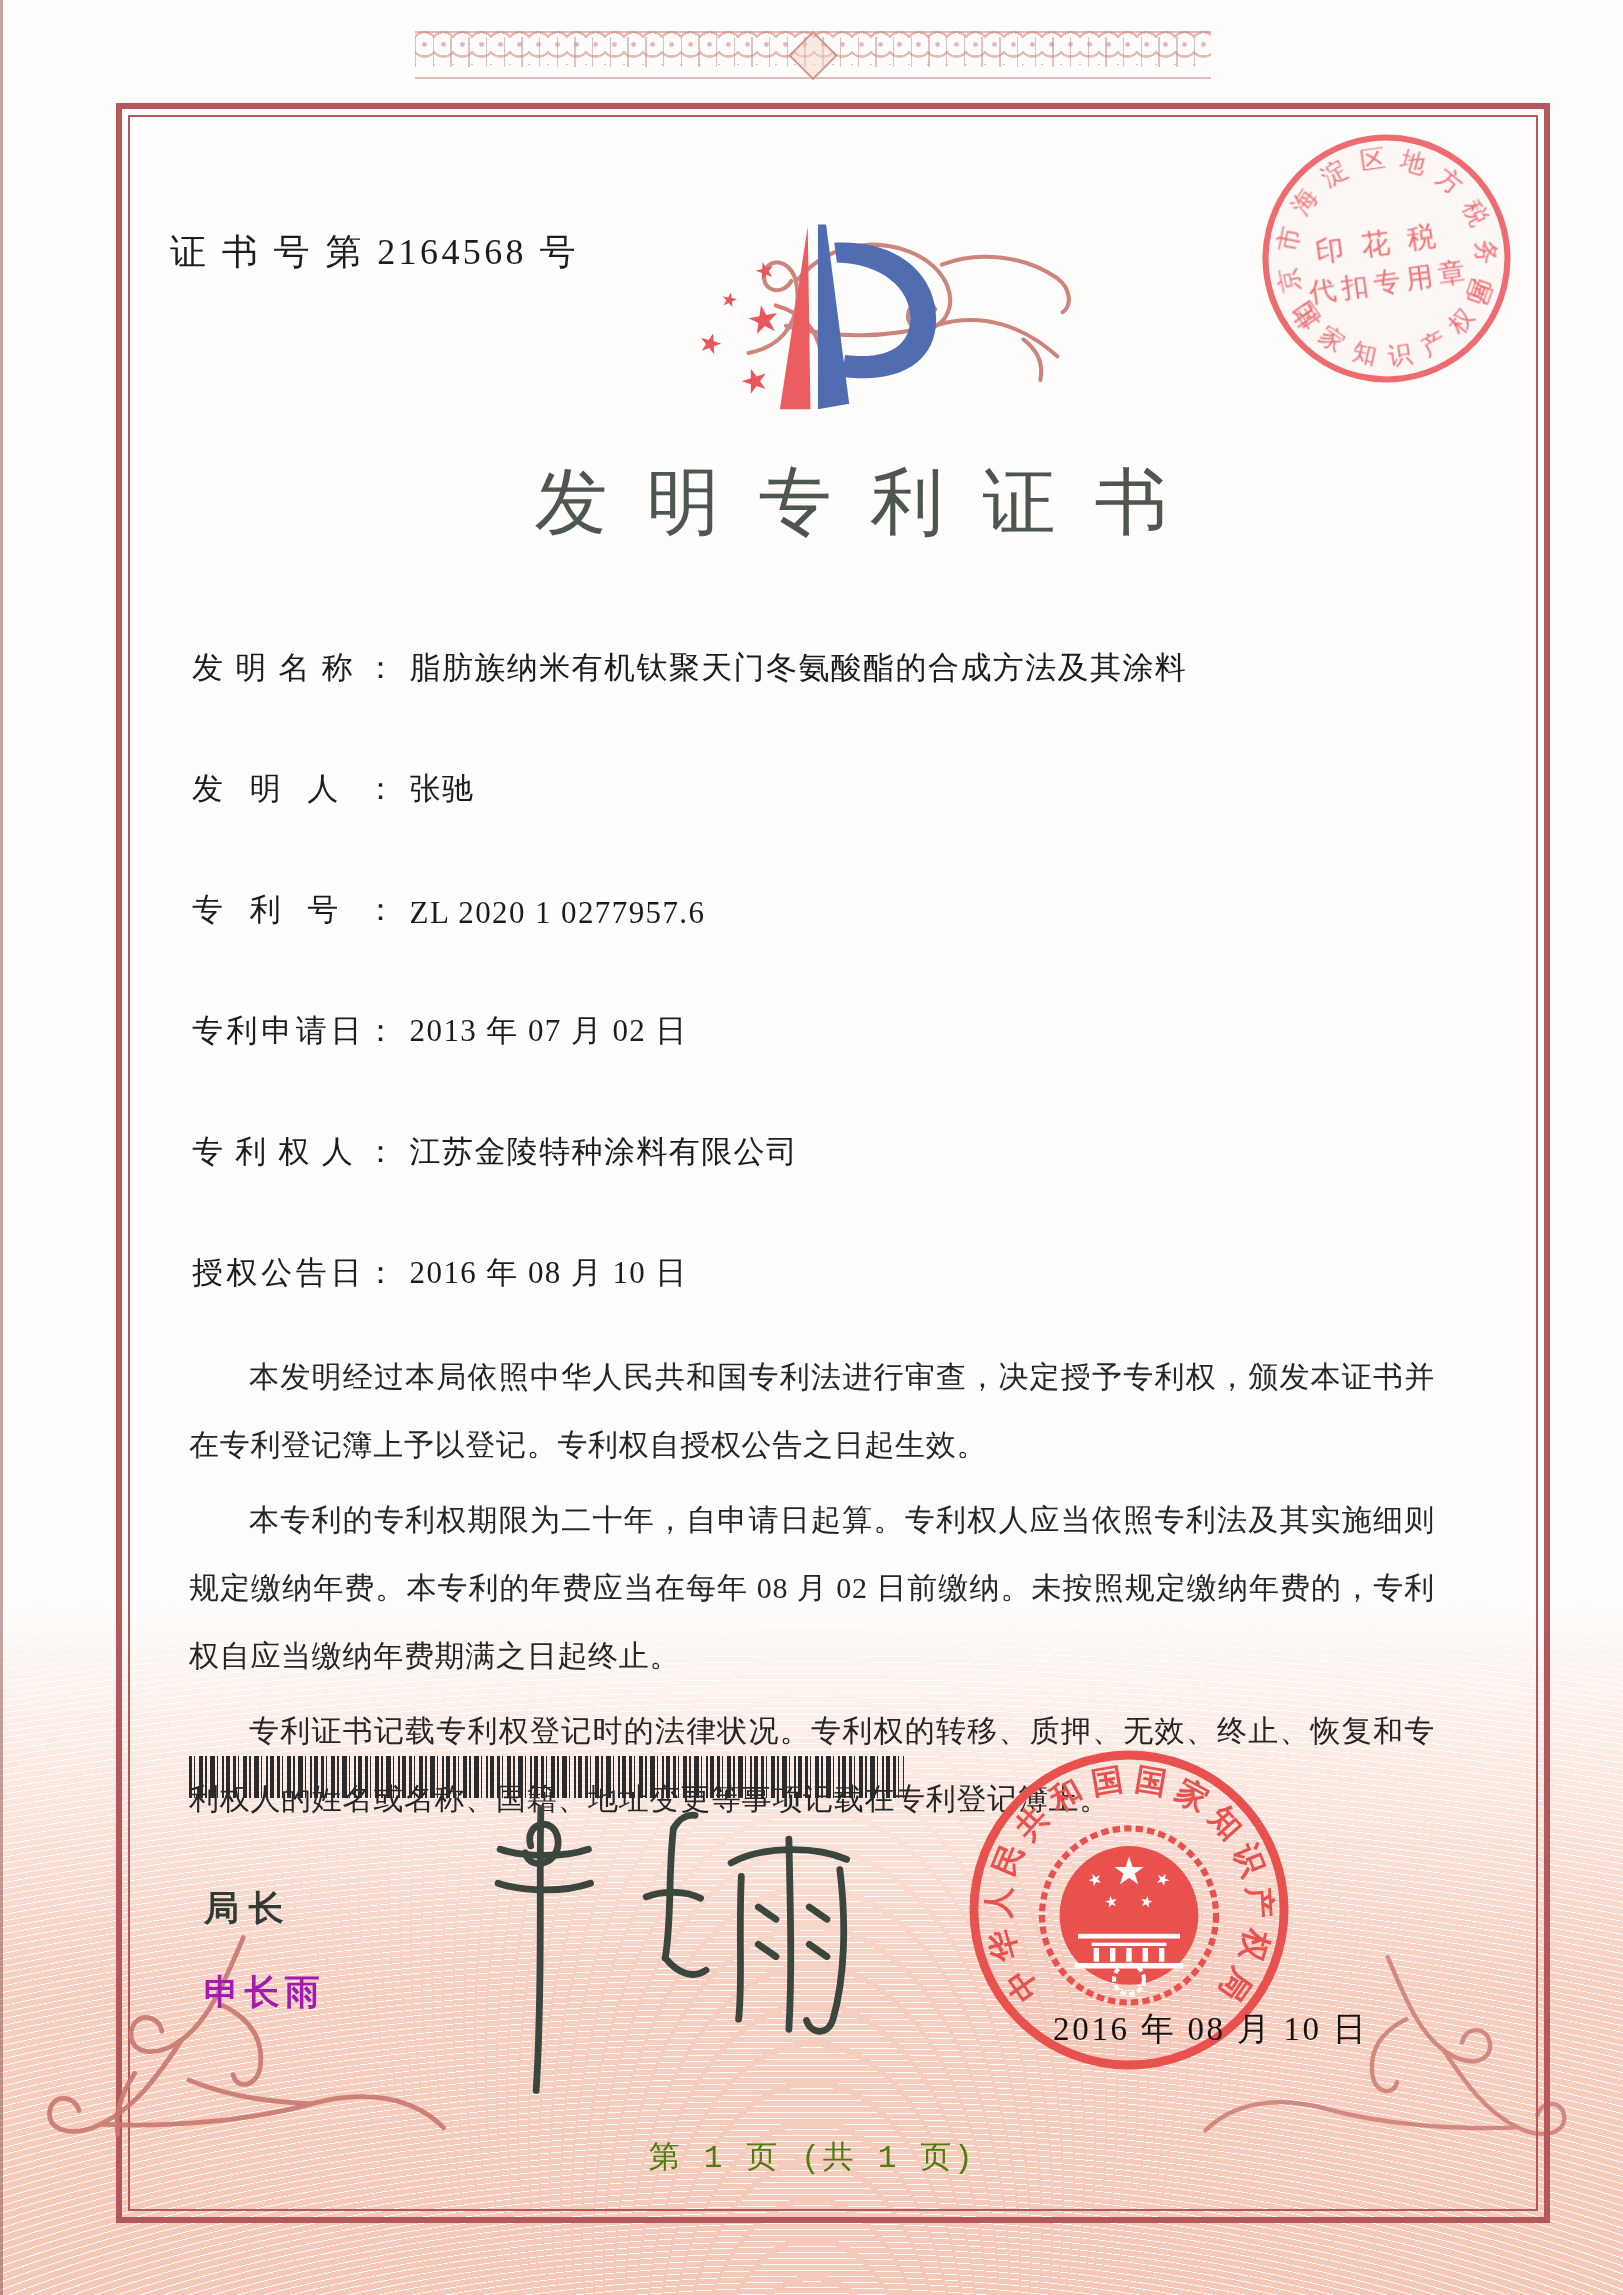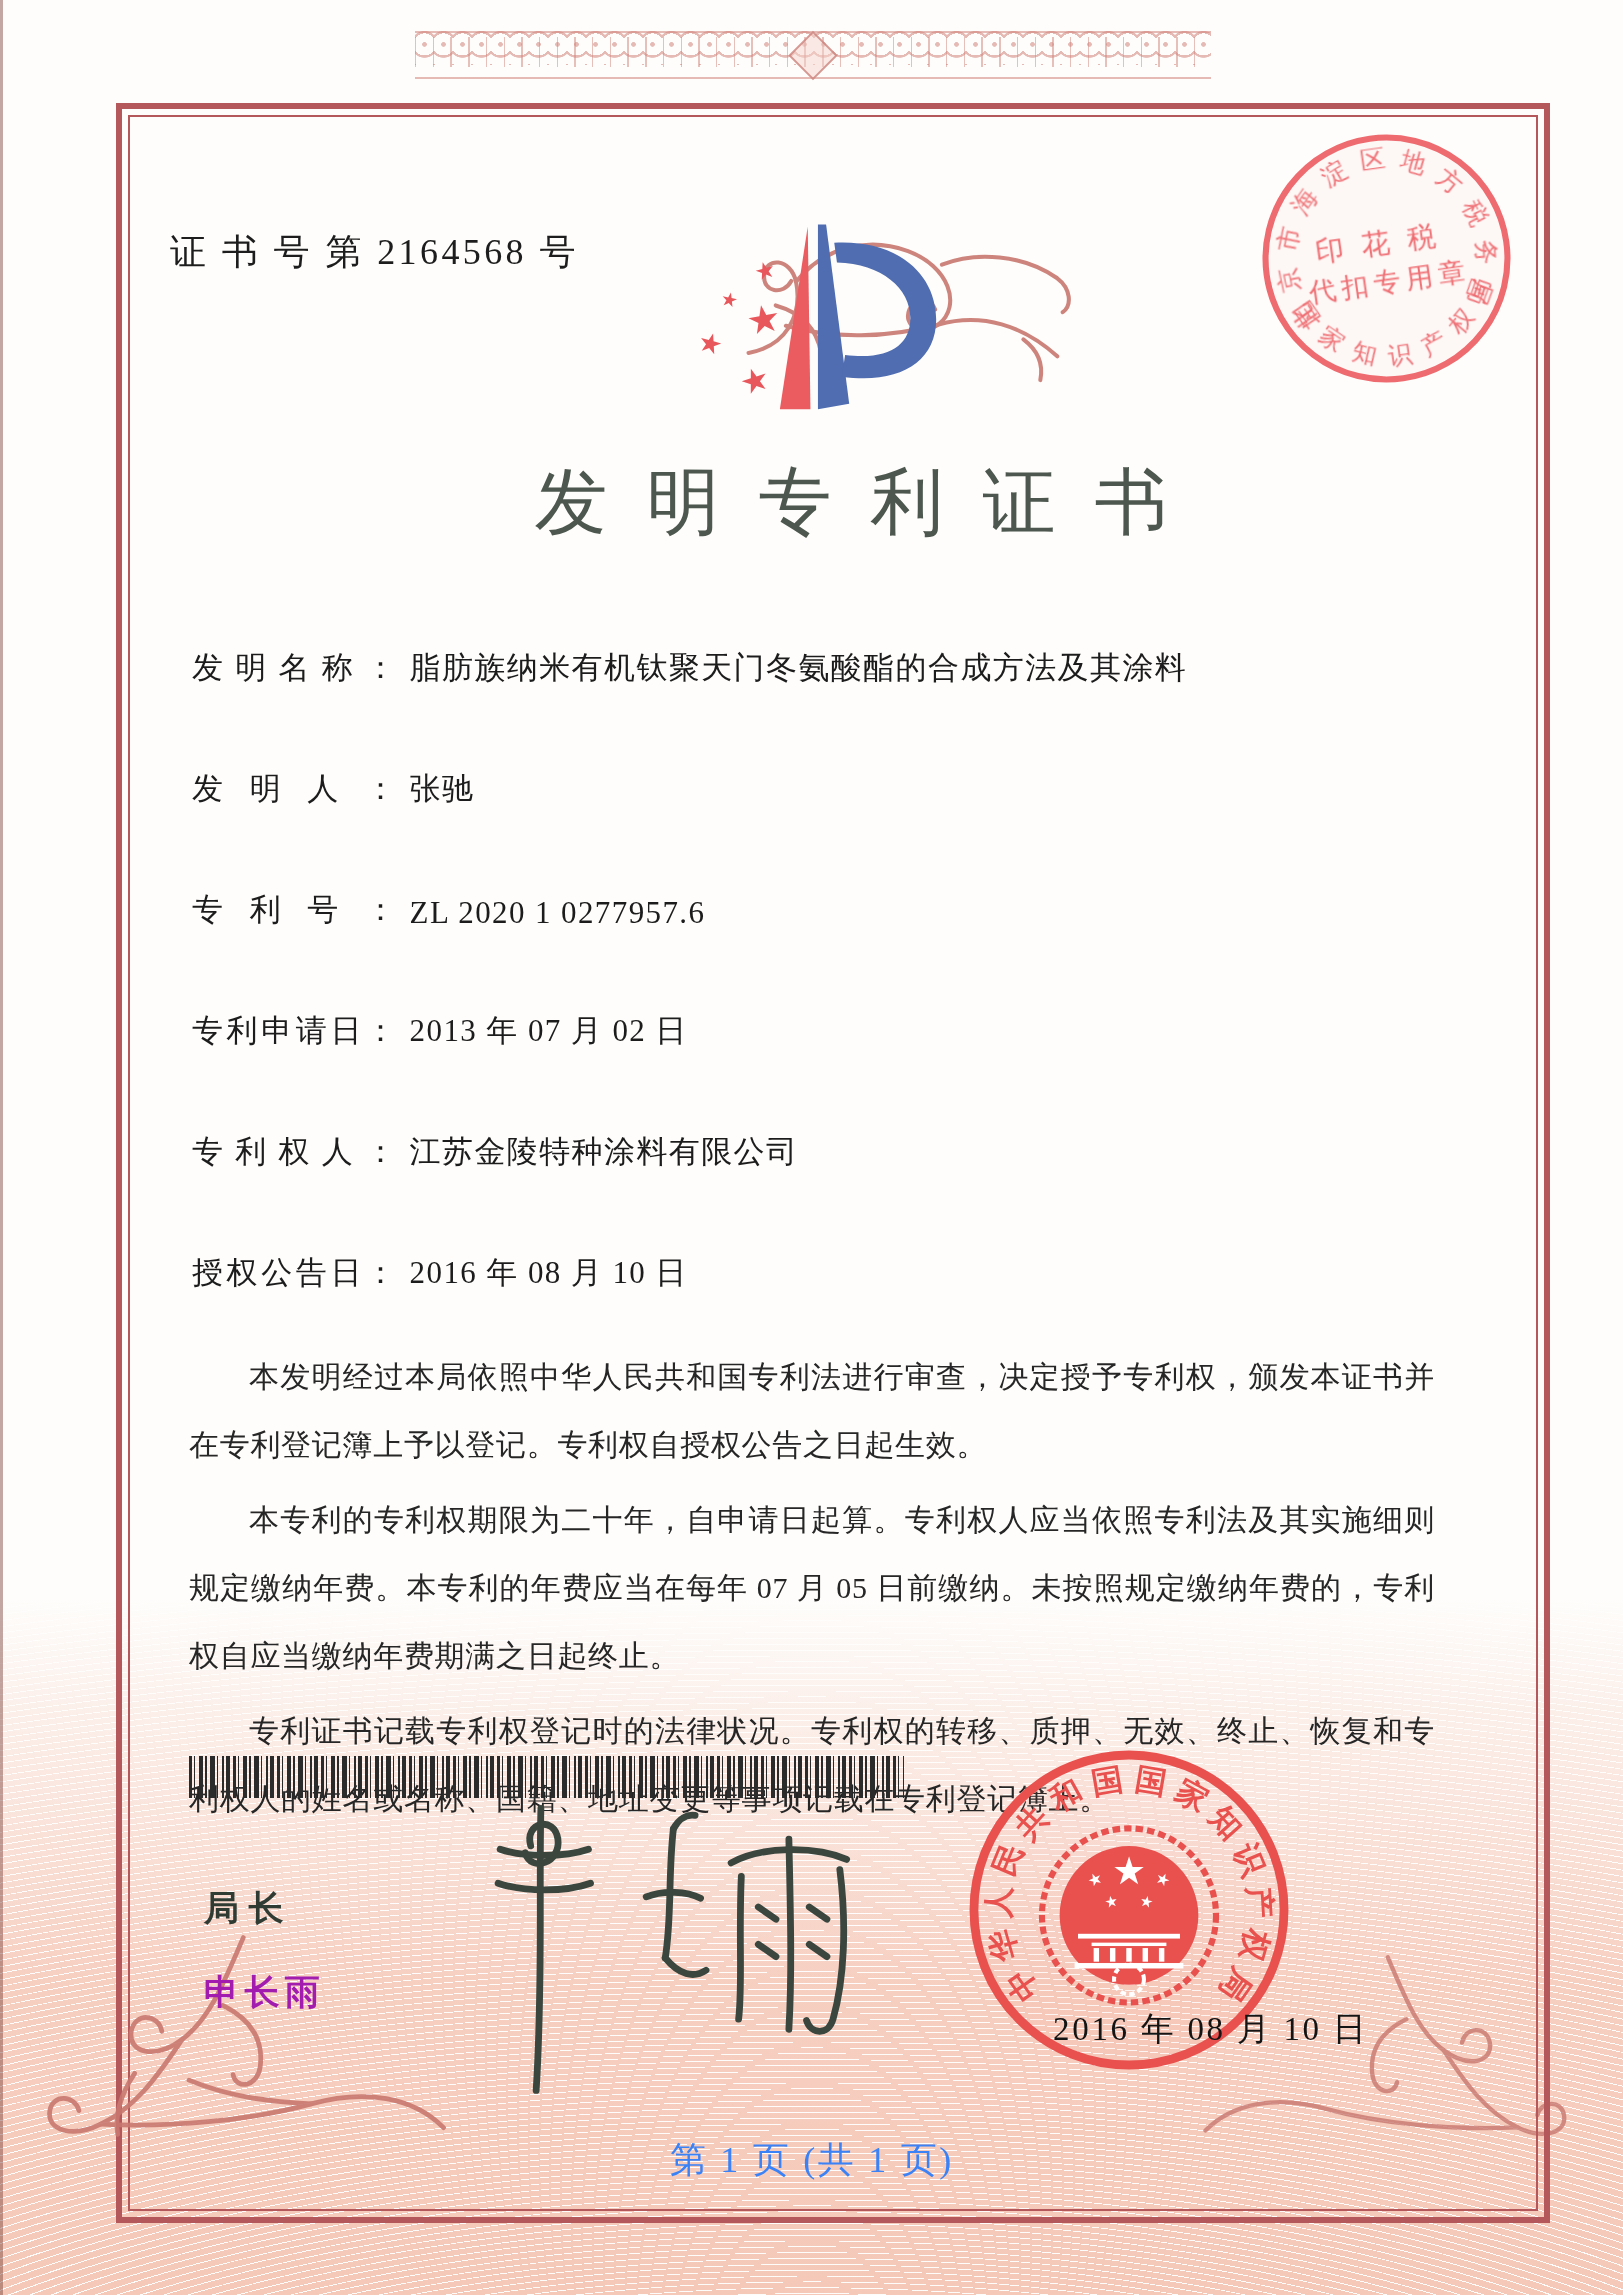--- a/index.html
+++ b/index.html
@@ -82,21 +82,21 @@
   .director-title{position:absolute; left:204px; top:1885px; z-index:4; font-size:35px; letter-spacing:9.5px; font-weight:bold; color:#303b34;}
   .director-name{position:absolute; left:204px; top:1969px; z-index:4; font-size:35px; letter-spacing:5.4px; font-weight:bold; color:#a21caf;}
   .signature{position:absolute; left:422px; top:1781px; z-index:4;}
   .seal{position:absolute; left:959px; top:1740px; z-index:5;}
   .seal-date{
     position:absolute; left:1053px; top:2007px; z-index:6;
     font-size:33px; letter-spacing:2.7px; color:#141414; white-space:nowrap;
   }
   .footer{
     position:absolute; left:0; top:2136px; width:100%; z-index:4;
-    text-align:center; font-size:36px; letter-spacing:2.7px; color:#3b82f6;
+    text-align:center; font-size:31px; letter-spacing:2.7px; color:#4d7c0f;font-family:Liberation Mono, monospace;
   }
 </style>
 </head>
 <body>
 
 <div class="page">
 
   <div class="waves"></div>
   <div class="scan-edge"></div>
 
@@ -196,21 +196,21 @@
   </div>
   <div class="field" style="top:1131px">
     <span class="flabel">专利权人：</span><span class="fvalue">江苏金陵特种涂料有限公司</span>
   </div>
   <div class="field" style="top:1252px">
     <span class="flabel">授权公告日：</span><span class="fvalue">2016 年 08 月 10 日</span>
   </div>
 
   <div class="paras">
     <p>本发明经过本局依照中华人民共和国专利法进行审查，决定授予专利权，颁发本证书并在专利登记簿上予以登记。专利权自授权公告之日起生效。</p>
-    <p>本专利的专利权期限为二十年，自申请日起算。专利权人应当依照专利法及其实施细则规定缴纳年费。本专利的年费应当在每年 07 月 05 日前缴纳。未按照规定缴纳年费的，专利权自应当缴纳年费期满之日起终止。</p>
+    <p>本专利的专利权期限为二十年，自申请日起算。专利权人应当依照专利法及其实施细则规定缴纳年费。本专利的年费应当在每年 08 月 02 日前缴纳。未按照规定缴纳年费的，专利权自应当缴纳年费期满之日起终止。</p>
     <p>专利证书记载专利权登记时的法律状况。专利权的转移、质押、无效、终止、恢复和专利权人的姓名或名称、国籍、地址变更等事项记载在专利登记簿上。</p>
   </div>
 
   <div class="barcode"></div>
 
   <div class="director-title">局长</div>
   <div class="director-name">申长雨</div>
 
   <svg class="signature" width="462" height="320" viewBox="0 0 680 470">
     <g fill="none" stroke="#3a463e" stroke-width="10" stroke-linecap="round">

